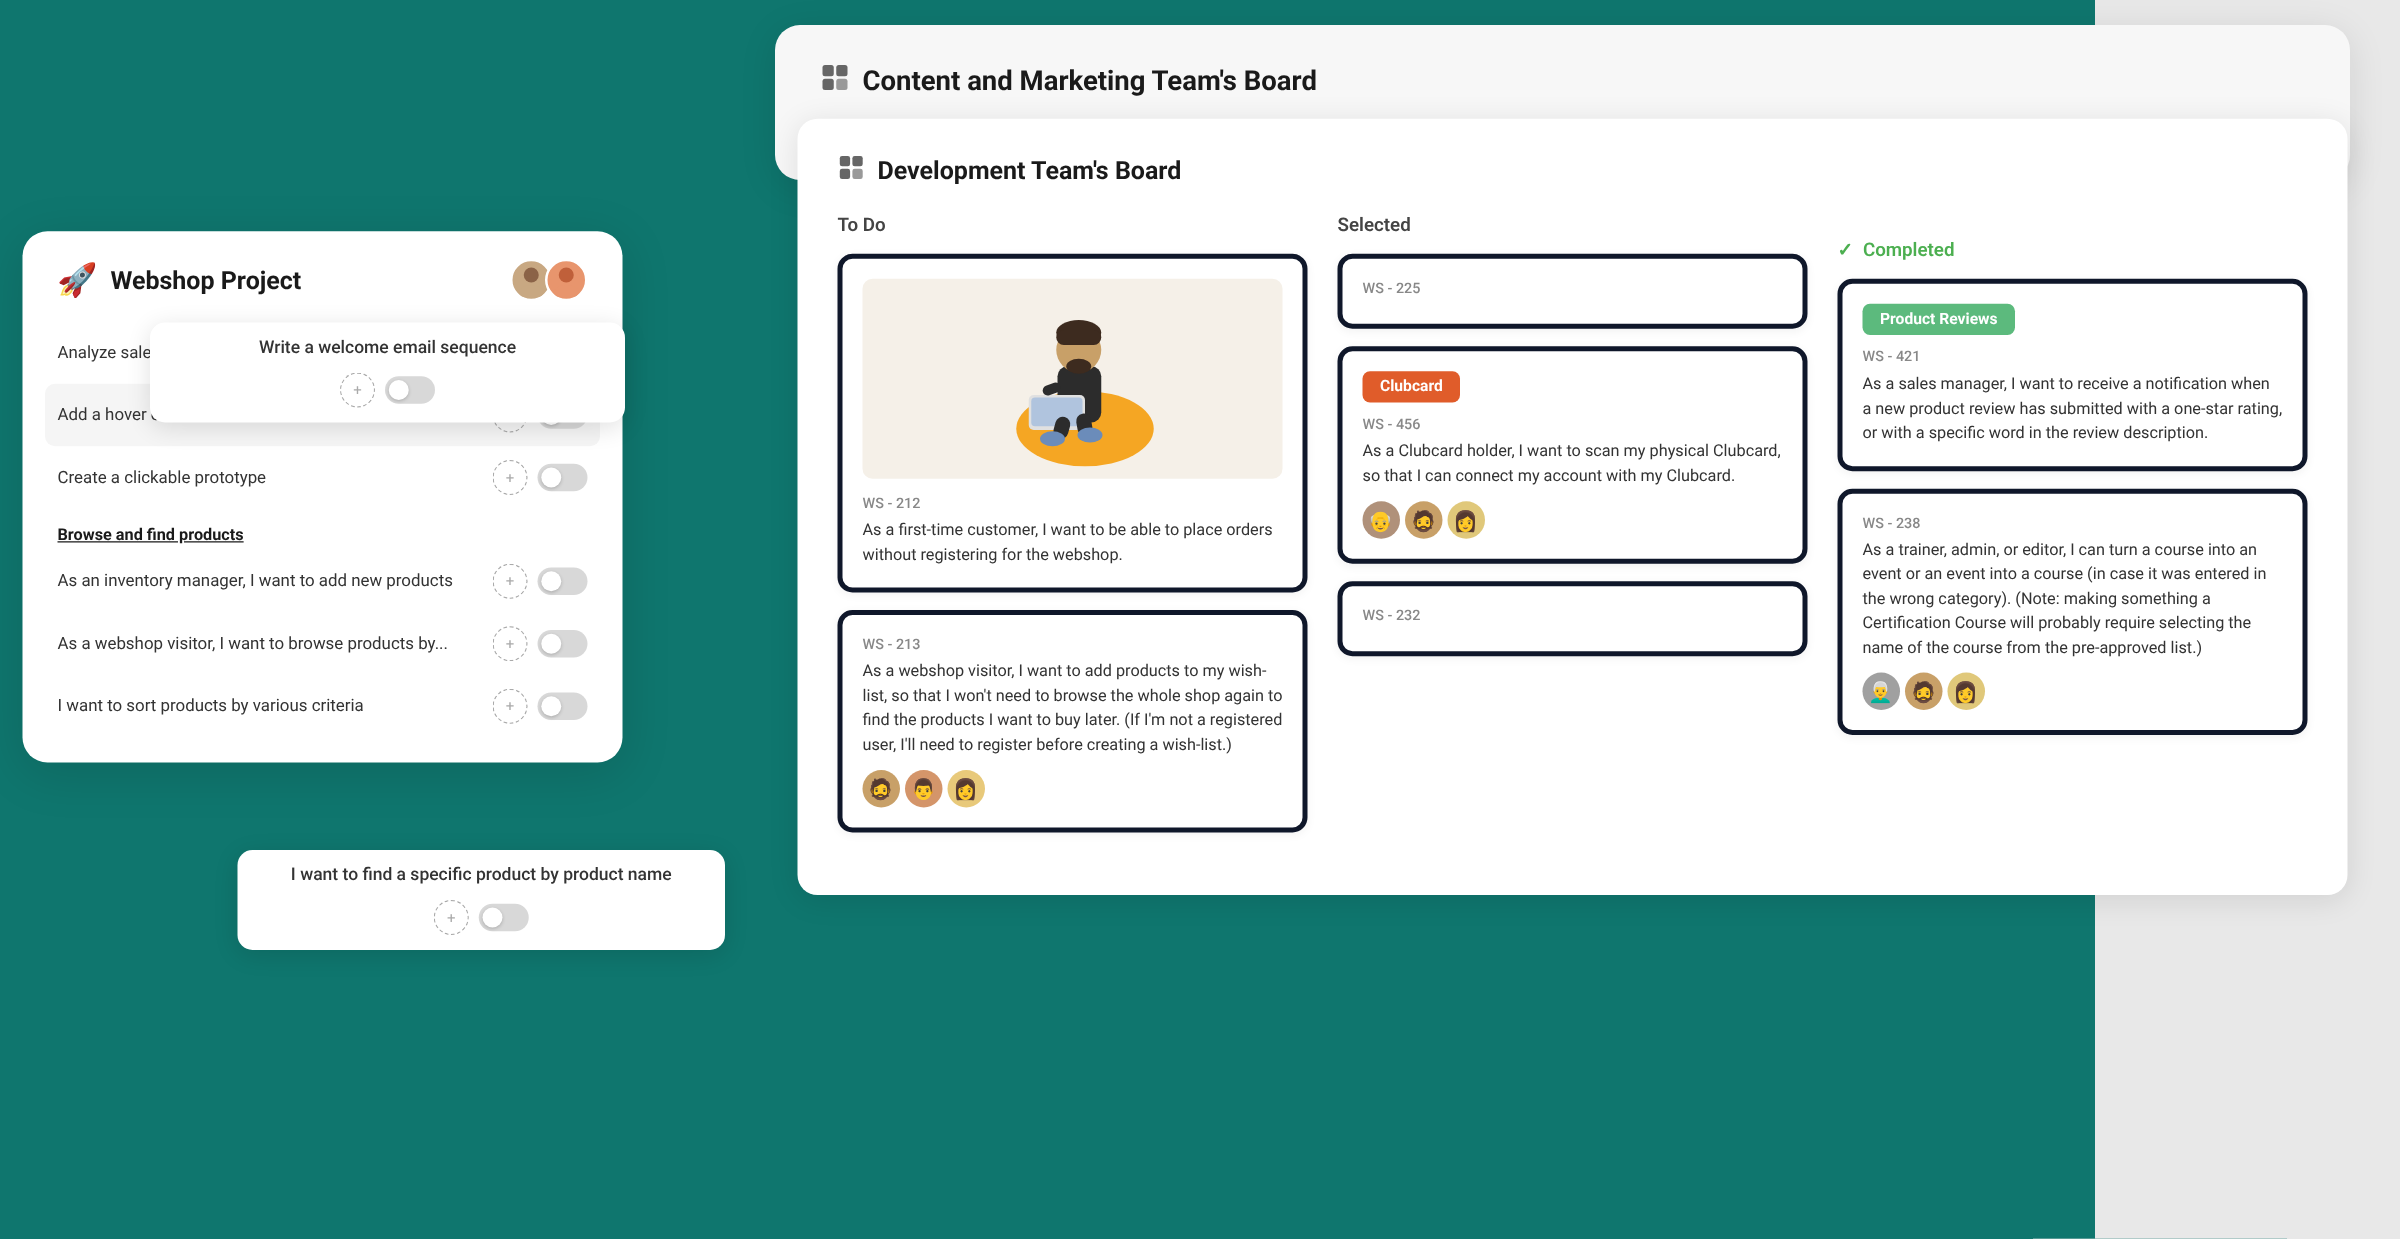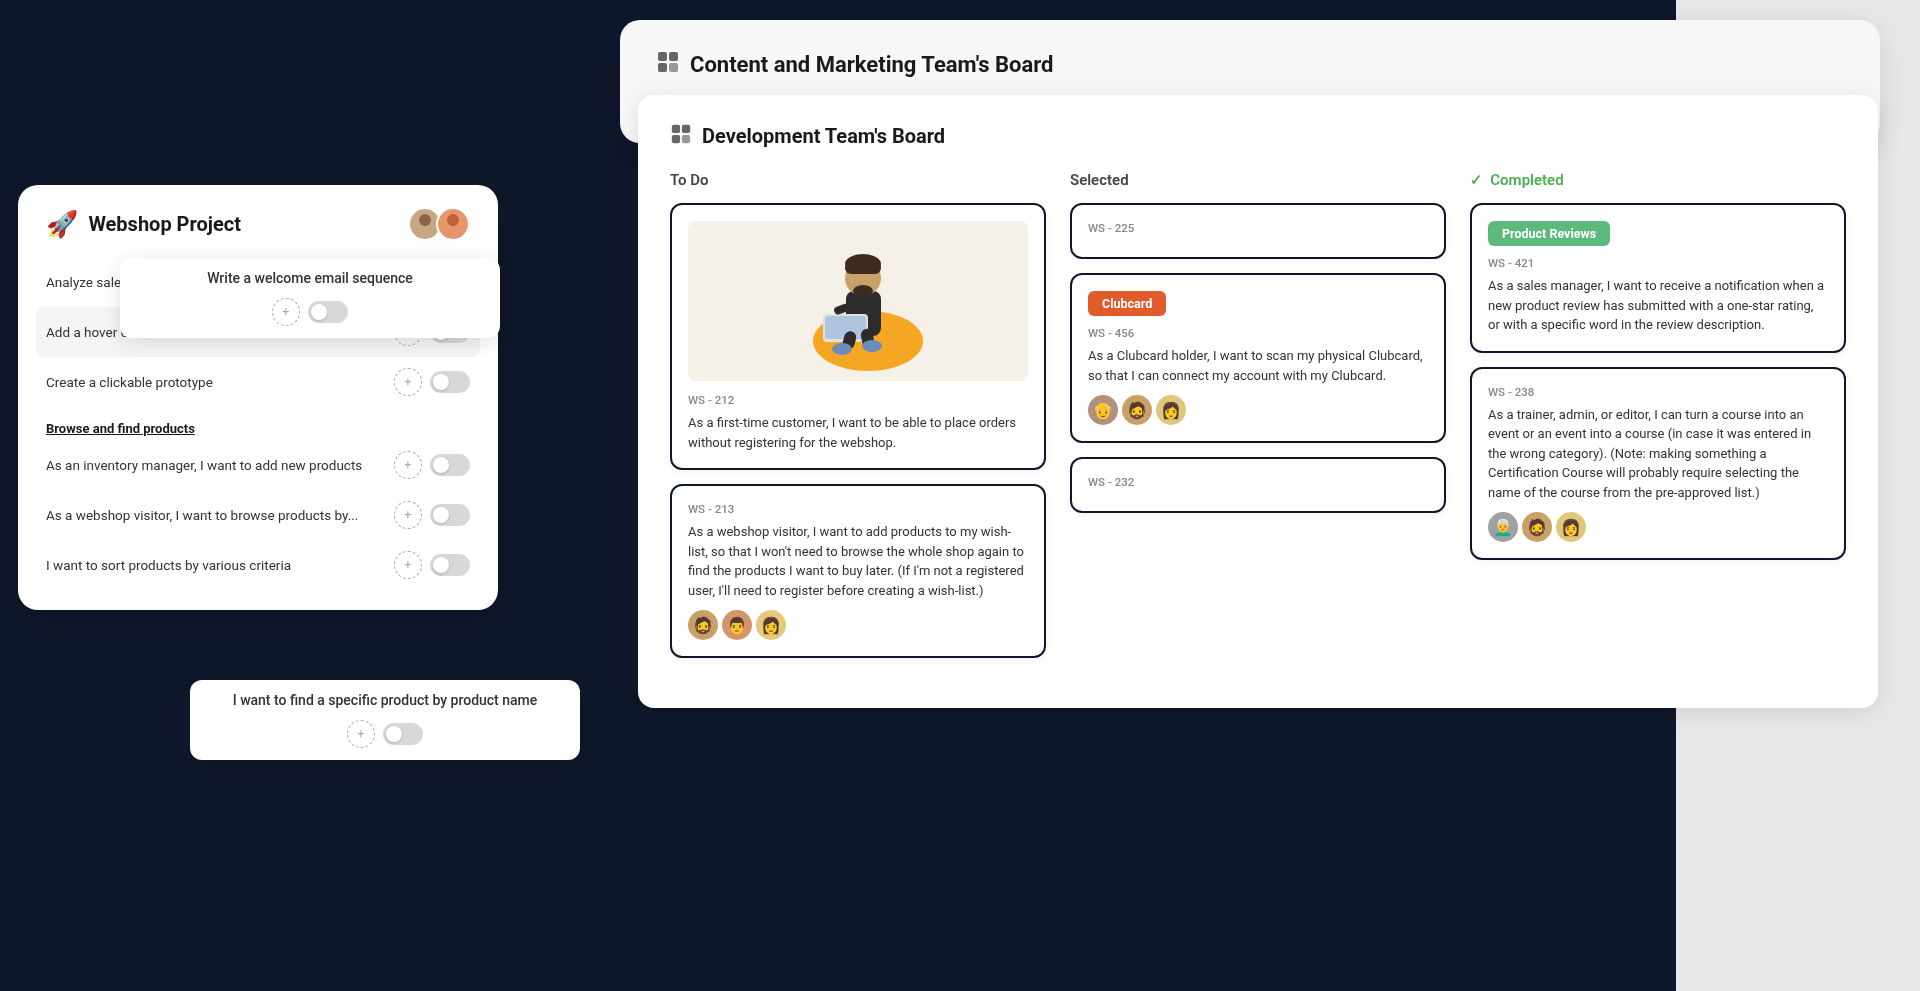--- a/index.html
+++ b/index.html
@@ -9,21 +9,21 @@
       width: 1920px;
       height: 991px;
       overflow: hidden;
       position: relative;
     }
 
     .scene {
       position: relative;
       width: 1676px;
       height: 991px;
-      background: #0f172a;
+      background: #0f766e;
     }
 
     
     .left-card {
       position: absolute;
       left: 18px;
       top: 185px;
       width: 480px;
       background: #fff;
       border-radius: 20px;
@@ -245,31 +245,32 @@
 
     .column-header {
       font-size: 15px;
       font-weight: 600;
       color: #444;
       margin-bottom: 14px;
     }
 
     .column-header.completed {
       color: #4caf50;
+      margin-top: 20px;
     }
 
     .completed-check {
       color: #4caf50;
       margin-right: 4px;
     }
 
     
     .story-card {
       background: #fff;
-      border: 2px solid #0f172a;
+      border: 4px solid #0f172a;
       border-radius: 12px;
       padding: 16px;
       margin-bottom: 14px;
       box-shadow: 0 2px 8px rgba(0,0,0,0.05);
     }
 
     .story-image {
       width: 100%;
       height: 160px;
       background: #f5f0e8;

